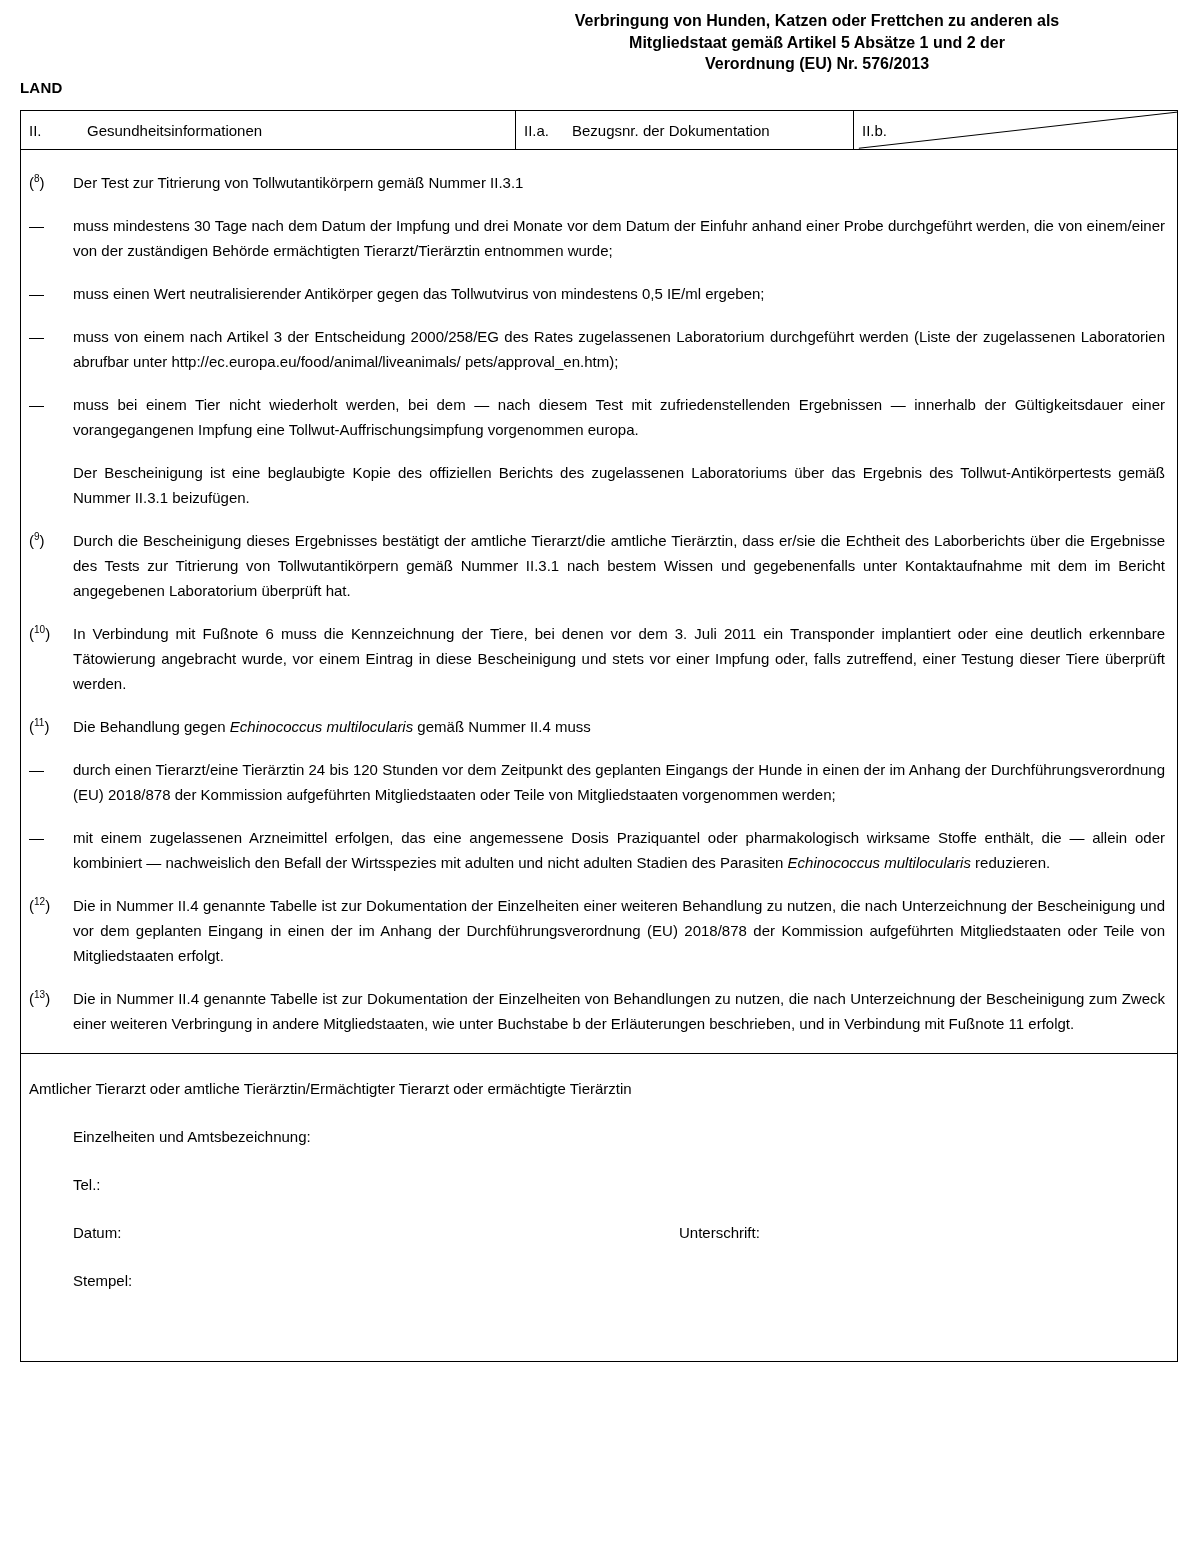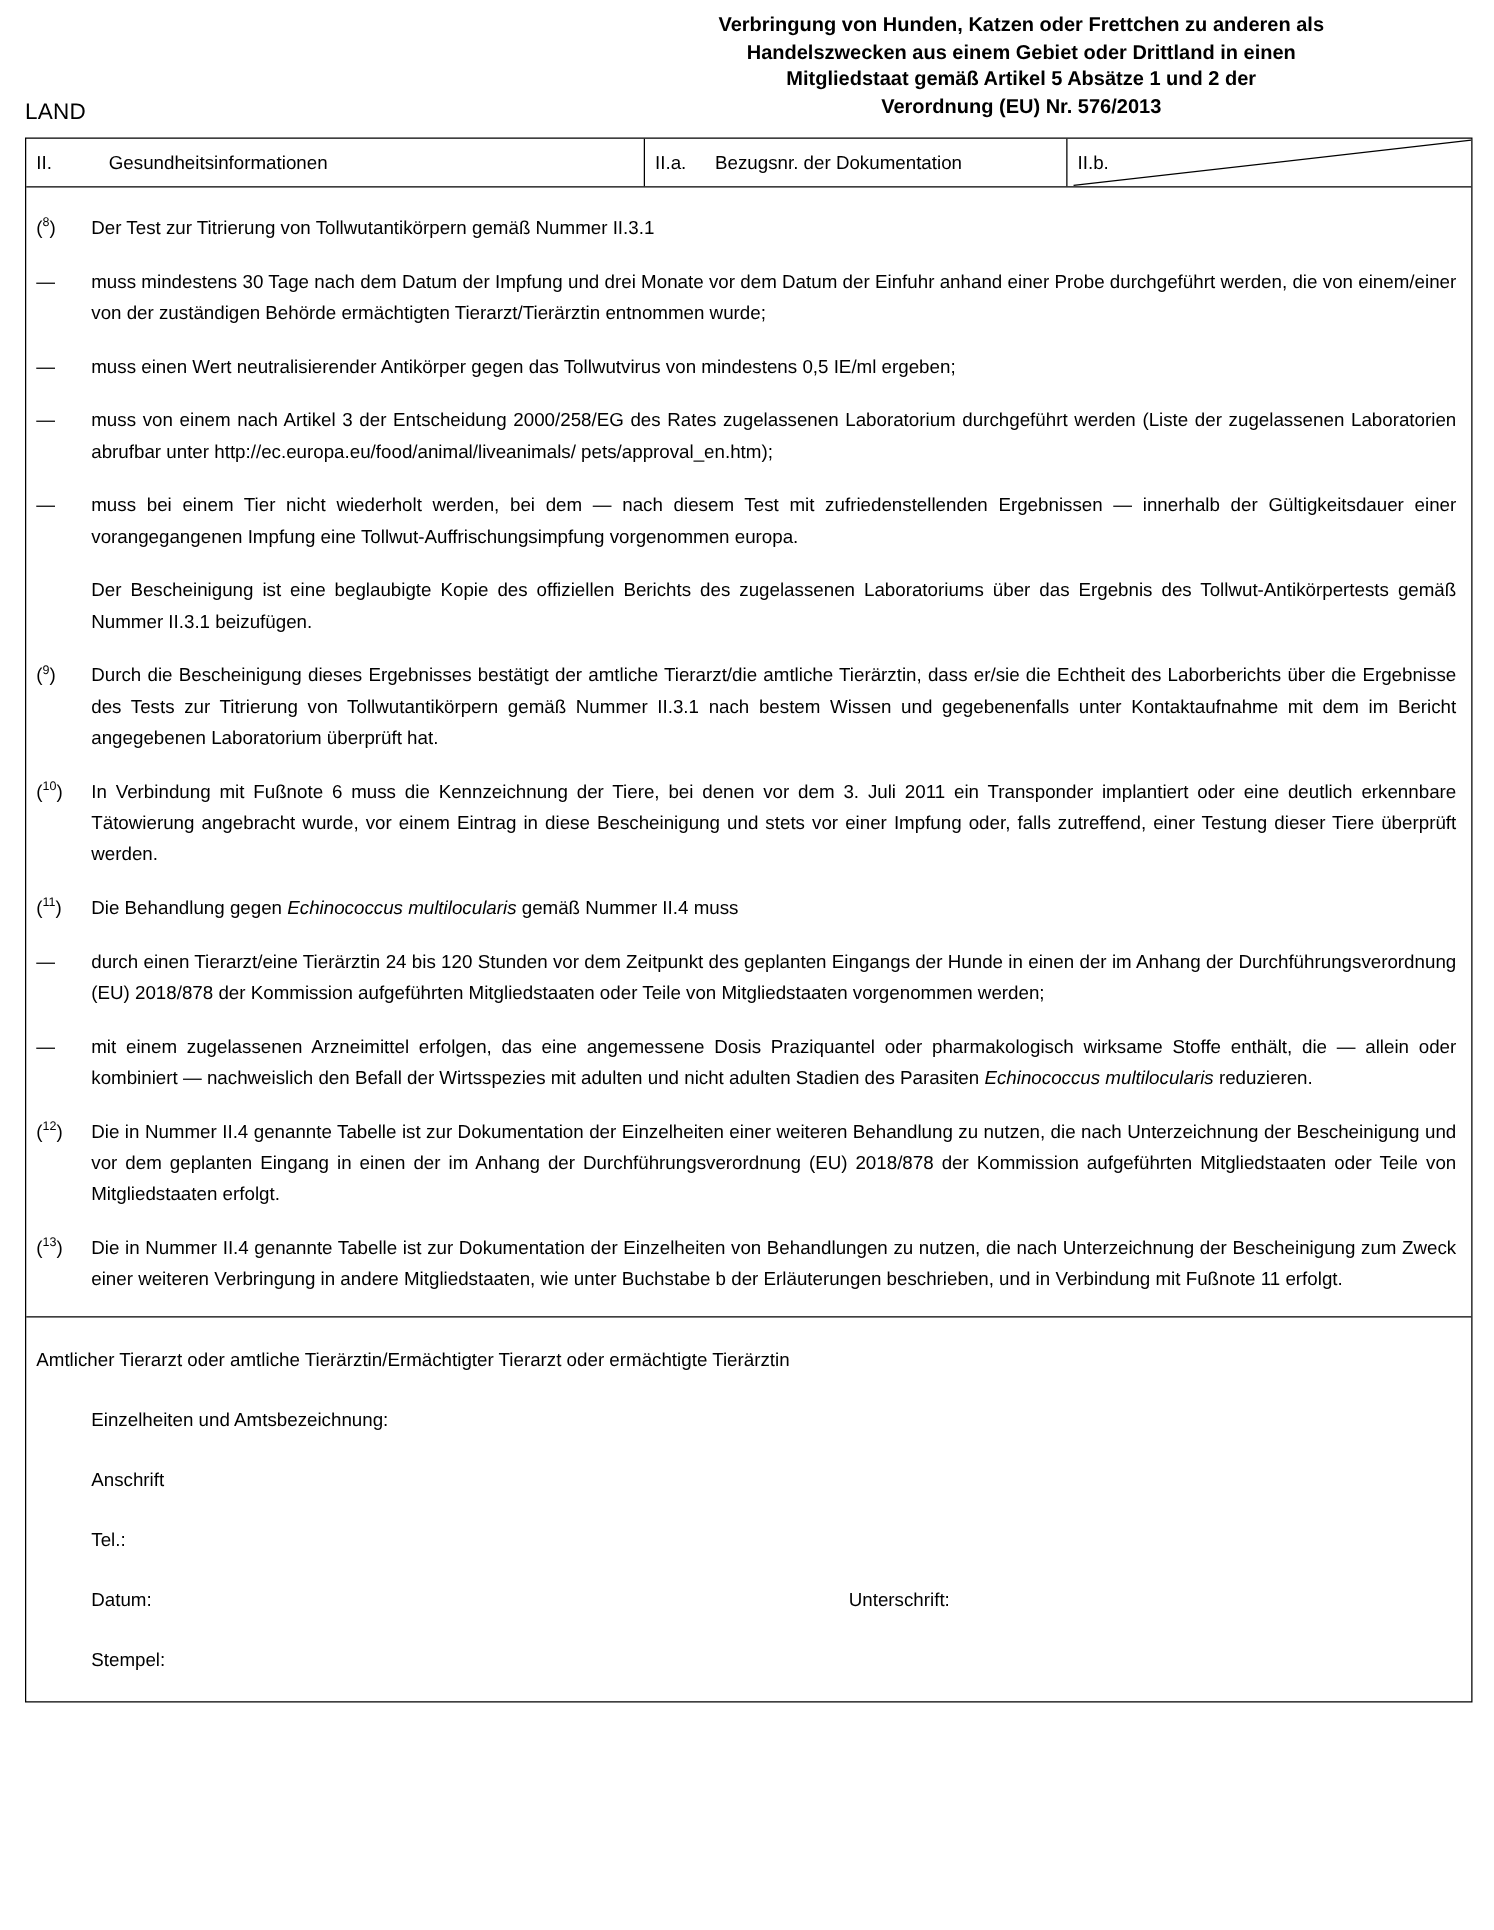--- a/index.html
+++ b/index.html
@@ -14,22 +14,22 @@
     width: 1195px;
     height: 1544px;
     background: #ffffff;
     overflow: hidden;
   }
   
   .land {
     position: absolute;
     left: 20px;
     top: 79px;
-    font-size: 18px;
-    font-weight: normal;
+    font-size: 15px;
+    font-weight: bold;
     letter-spacing: 0.2px;
   }
   .doc-title {
     position: absolute;
     top: 10px;
     right: 28px;
     width: 700px;
     text-align: center;
     font-size: 16px;
     font-weight: bold;
@@ -111,21 +111,20 @@
 </style>
 </head>
 <body>
 
 <div class="page">
 
   <div class="land">LAND</div>
 
   <div class="doc-title">
     <div>Verbringung von Hunden, Katzen oder Frettchen zu anderen als</div>
-    <div>Handelszwecken aus einem Gebiet oder Drittland in einen</div>
     <div>Mitgliedstaat gemäß Artikel 5 Absätze 1 und 2 der</div>
     <div>Verordnung (EU) Nr. 576/2013</div>
   </div>
 
   <div class="tbl">
 
     <div class="hdr-row">
       <div class="hdr-cell hdr-c1">
         <span class="cell-num">II.</span>
         <span>Gesundheitsinformationen</span>
@@ -197,24 +196,20 @@
         </div>
       </div>
 
     <div class="sig-cell">
       <div>Amtlicher Tierarzt oder amtliche Tierärztin/Ermächtigter Tierarzt oder ermächtigte Tierärztin</div>
       <div class="sig-rows">
           <div class="sig-row">
             <span>Einzelheiten und Amtsbezeichnung:</span>
           </div>
           <div class="sig-row">
-            <span>Anschrift</span>
-            <span></span>
-          </div>
-          <div class="sig-row">
             <span>Tel.:</span>
             <span></span>
           </div>
           <div class="sig-row">
             <span>Datum:</span>
             <span>Unterschrift:</span>
           </div>
           <div class="sig-row">
             <span>Stempel:</span>
             <span></span>

